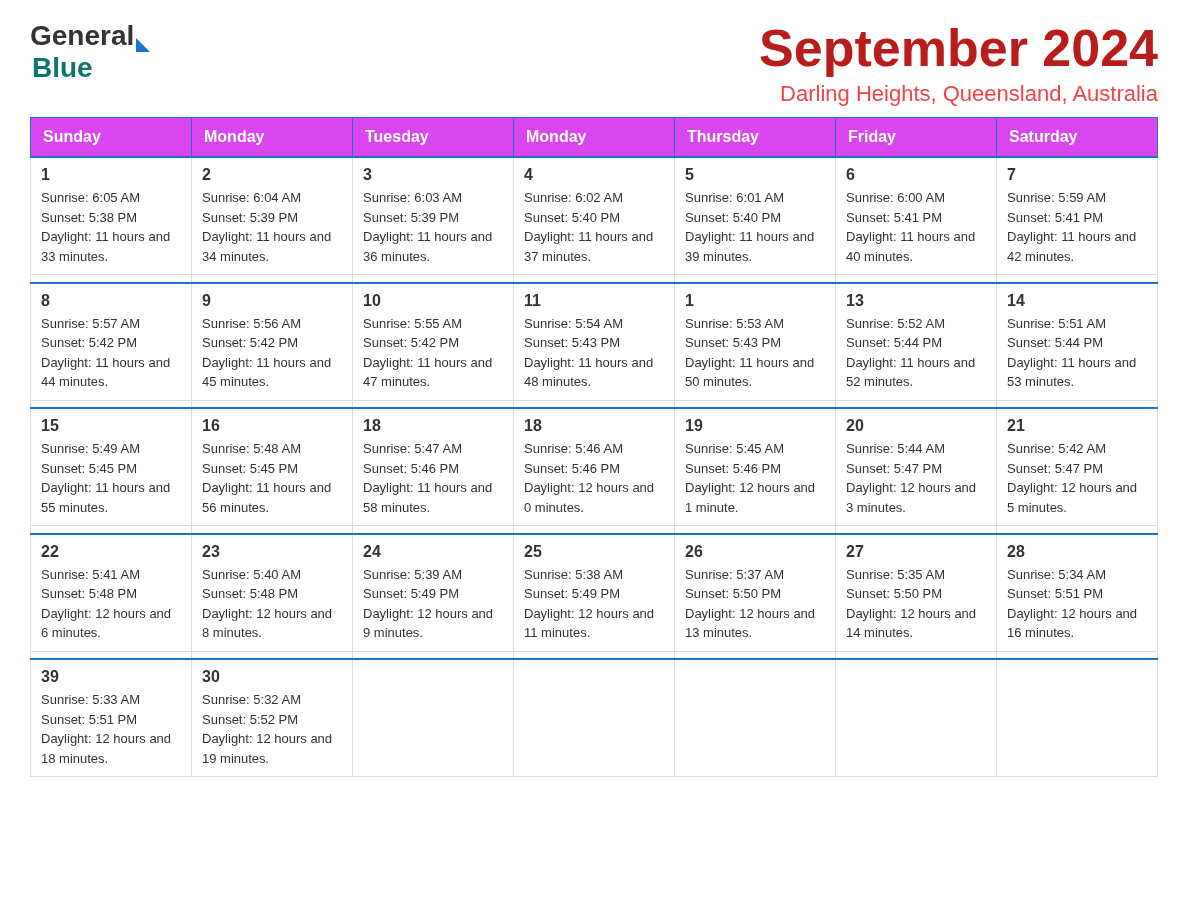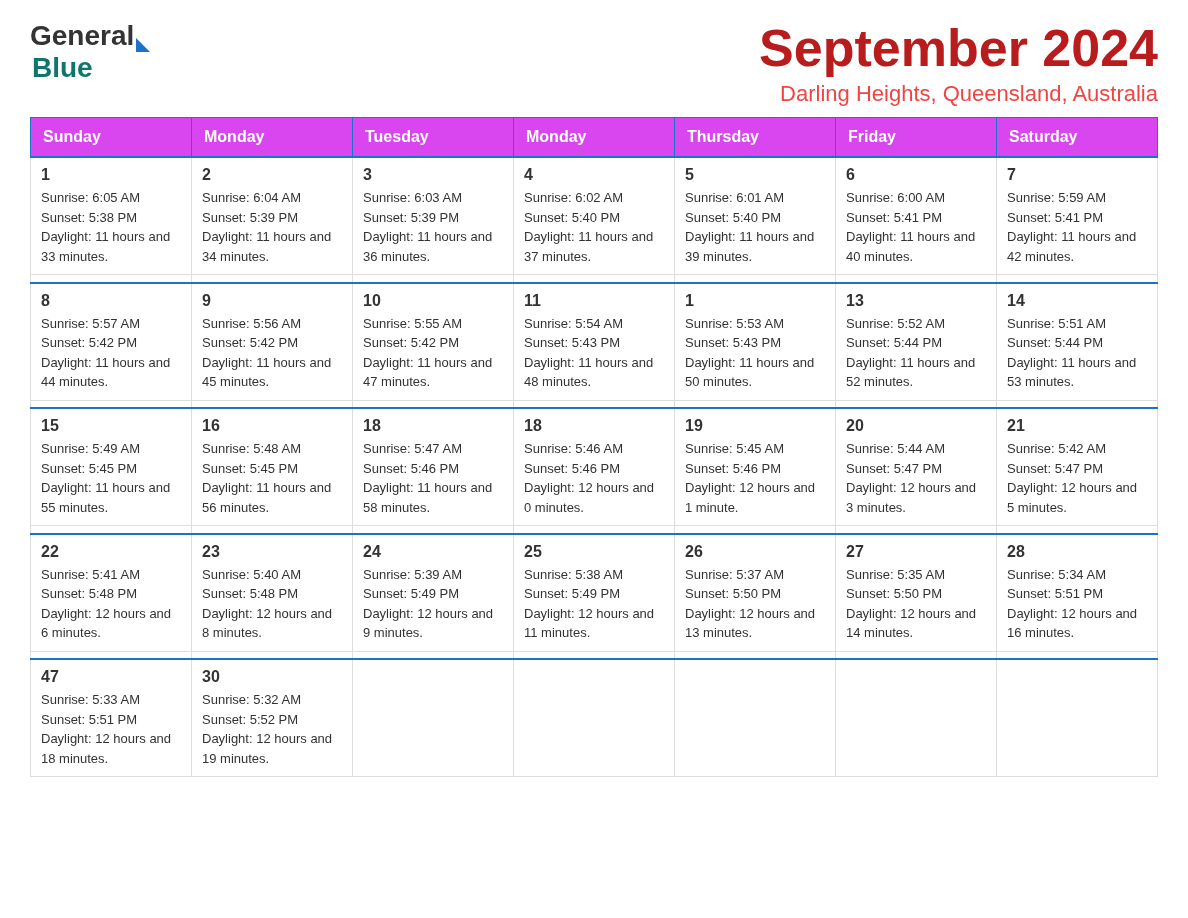--- a/index.html
+++ b/index.html
@@ -292,21 +292,21 @@
         <td style="height: 8px; border-top: none; border-bottom: none; padding: 0px;"></td>
         <td style="height: 8px; border-top: none; border-bottom: none; padding: 0px;"></td>
         <td style="height: 8px; border-top: none; border-bottom: none; padding: 0px;"></td>
         <td style="height: 8px; border-top: none; border-bottom: none; padding: 0px;"></td>
         <td style="height: 8px; border-top: none; border-bottom: none; padding: 0px;"></td>
         <td style="height: 8px; border-top: none; border-bottom: none; padding: 0px;"></td>
         <td style="height: 8px; border-top: none; border-bottom: none; padding: 0px;"></td>
       </tr>
       <tr class="row-start">
         <td>
-        <span class="day-number">47</span>
+        <span class="day-number">39</span>
         <span class="day-info">Sunrise: 5:33 AM<br>Sunset: 5:51 PM<br>Daylight: 12 hours and 18 minutes.</span>
       </td>
         <td>
         <span class="day-number">30</span>
         <span class="day-info">Sunrise: 5:32 AM<br>Sunset: 5:52 PM<br>Daylight: 12 hours and 19 minutes.</span>
       </td>
         <td class="empty-cell"></td>
         <td class="empty-cell"></td>
         <td class="empty-cell"></td>
         <td class="empty-cell"></td>

